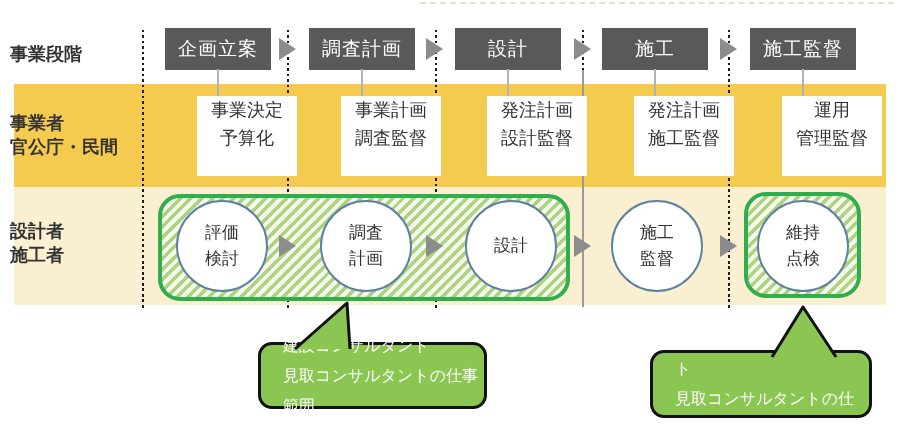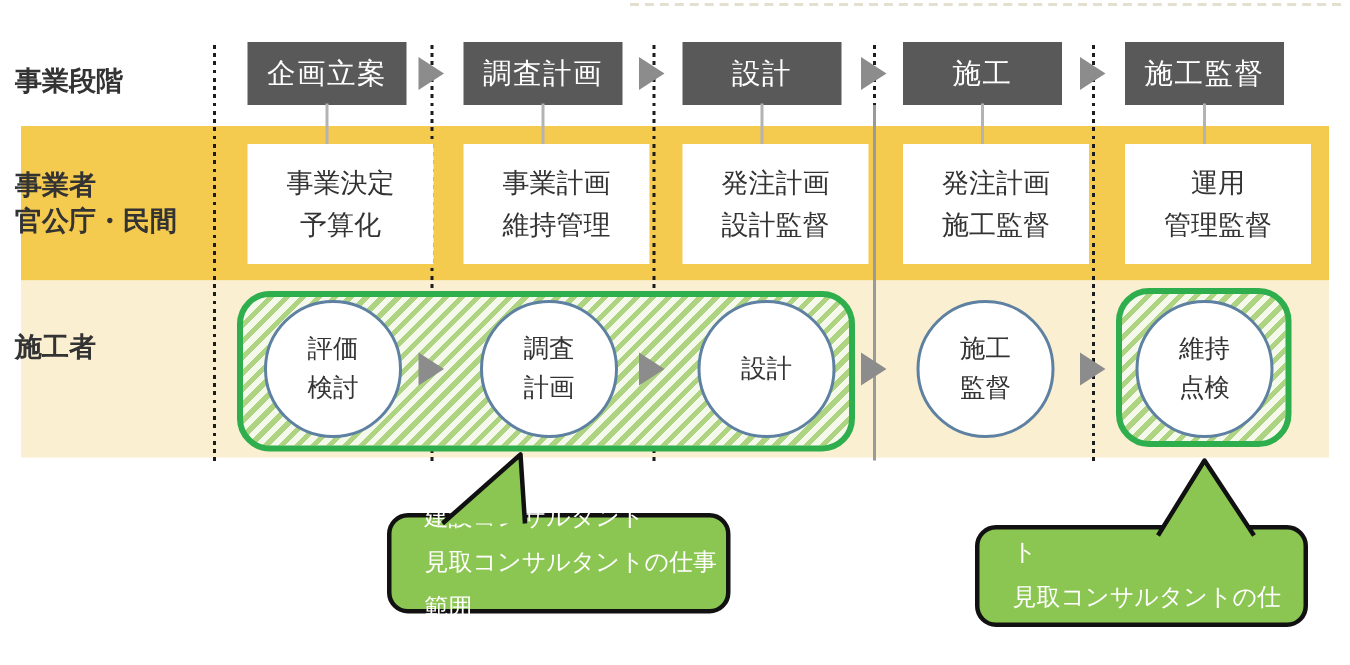--- a/index.html
+++ b/index.html
@@ -25,23 +25,23 @@
   .stage{position:absolute;top:28px;width:106px;height:42px;background:#595959;color:#fff;
          display:flex;align-items:center;justify-content:center;font-size:19px;font-weight:500;letter-spacing:1px;}
 
   
   .stub{position:absolute;top:69px;width:2px;height:28px;background:#b3b3b3;}
 
   
   .arr{position:absolute;width:0;height:0;border-top:11px solid transparent;border-bottom:11px solid transparent;border-left:17px solid #8c8c8c;}
 
   
-  .obox{position:absolute;top:96px;width:124px;height:80px;background:#ffffff;
-        display:flex;flex-direction:column;align-items:center;justify-content:center;
-        font-size:18px;font-weight:500;line-height:28px;color:#333;}
+  .obox{position:absolute;top:96px;width:100px;height:80px;background:#ffffff;
+        display:flex;flex-direction:column;align-items:center;
+        font-size:18px;font-weight:500;line-height:28px;color:#333;margin-left:32px;}
 
   
   .scope{position:absolute;border:4px solid #2fae4d;border-radius:22px;
          background:repeating-linear-gradient(135deg,#f4f9ec 0 4px,#aed381 4px 7.5px);}
 
   
   .circ{position:absolute;top:200px;width:92px;height:92px;border-radius:50%;background:#ffffff;
         border:2px solid #5e81a2;box-sizing:border-box;
         display:flex;flex-direction:column;align-items:center;justify-content:center;
         font-size:17px;font-weight:500;line-height:26px;color:#333;}
@@ -63,20 +63,21 @@
   <div class="band band-designer"></div>
 
   <div class="rowlabel" style="top:42px;">
     <span>事業段階</span>
   </div>
   <div class="rowlabel" style="top:111px;">
     <div>事業者</div>
     <div>官公庁・民間</div>
   </div>
   <div class="rowlabel" style="top:219px;">
+    <div>設計者</div>
     <div>施工者</div>
   </div>
 
   <div class="vdot" style="left:142px;top:30px;height:280px;"></div>
   <div class="vdot" style="left:287px;top:30px;height:280px;"></div>
   <div class="vdot" style="left:435px;top:30px;height:280px;"></div>
   <div class="vdot" style="left:582px;top:30px;height:40px;"></div>
   <div class="vsolid" style="left:582px;top:70px;height:237px;"></div>
   <div class="vdot" style="left:728px;top:30px;height:280px;"></div>
 
@@ -106,21 +107,21 @@
   <div class="stub" style="left:507px;"></div>
   <div class="stub" style="left:654px;"></div>
   <div class="stub" style="left:802px;"></div>
 
   <div class="obox" style="left:165px;">
     <div>事業決定</div>
     <div>予算化</div>
   </div>
   <div class="obox" style="left:309px;">
     <div>事業計画</div>
-    <div>維持管理</div>
+    <div>調査監督</div>
   </div>
   <div class="obox" style="left:455px;">
     <div>発注計画</div>
     <div>設計監督</div>
   </div>
   <div class="obox" style="left:602px;">
     <div>発注計画</div>
     <div>施工監督</div>
   </div>
   <div class="obox" style="left:750px;">

